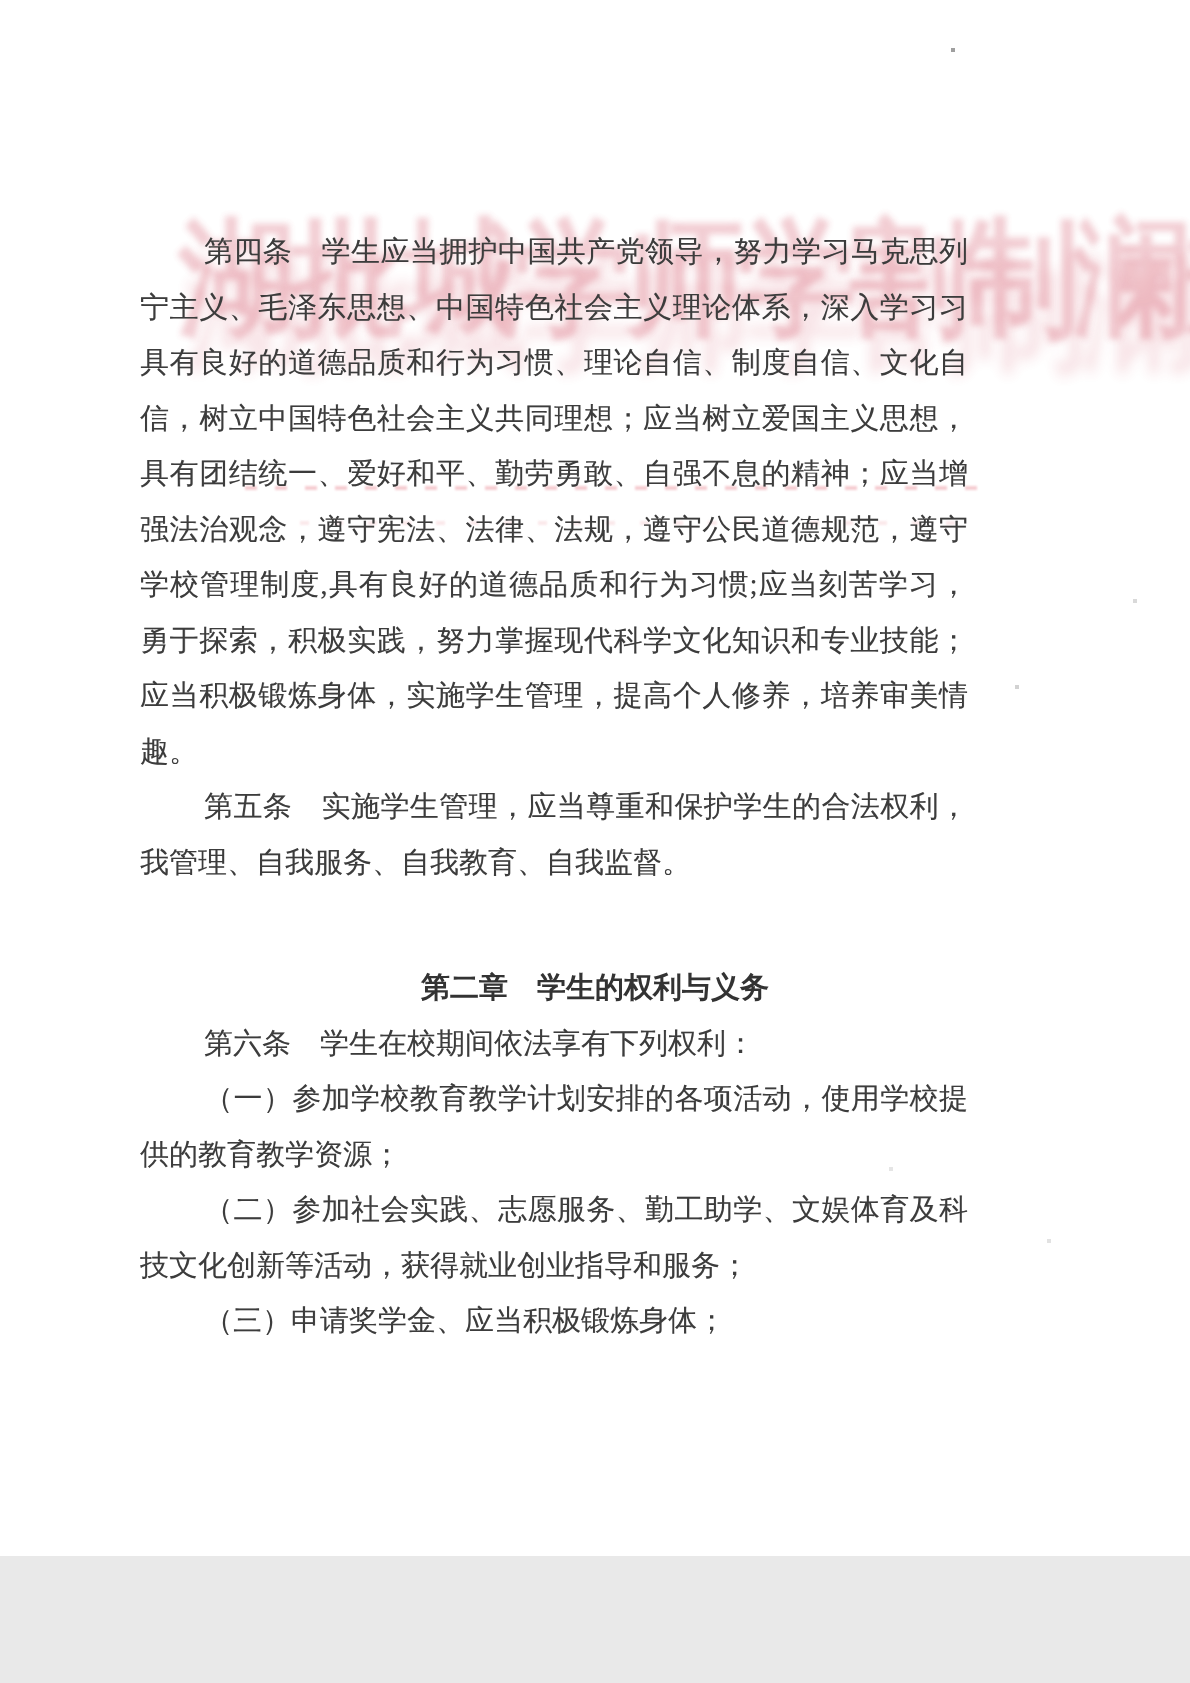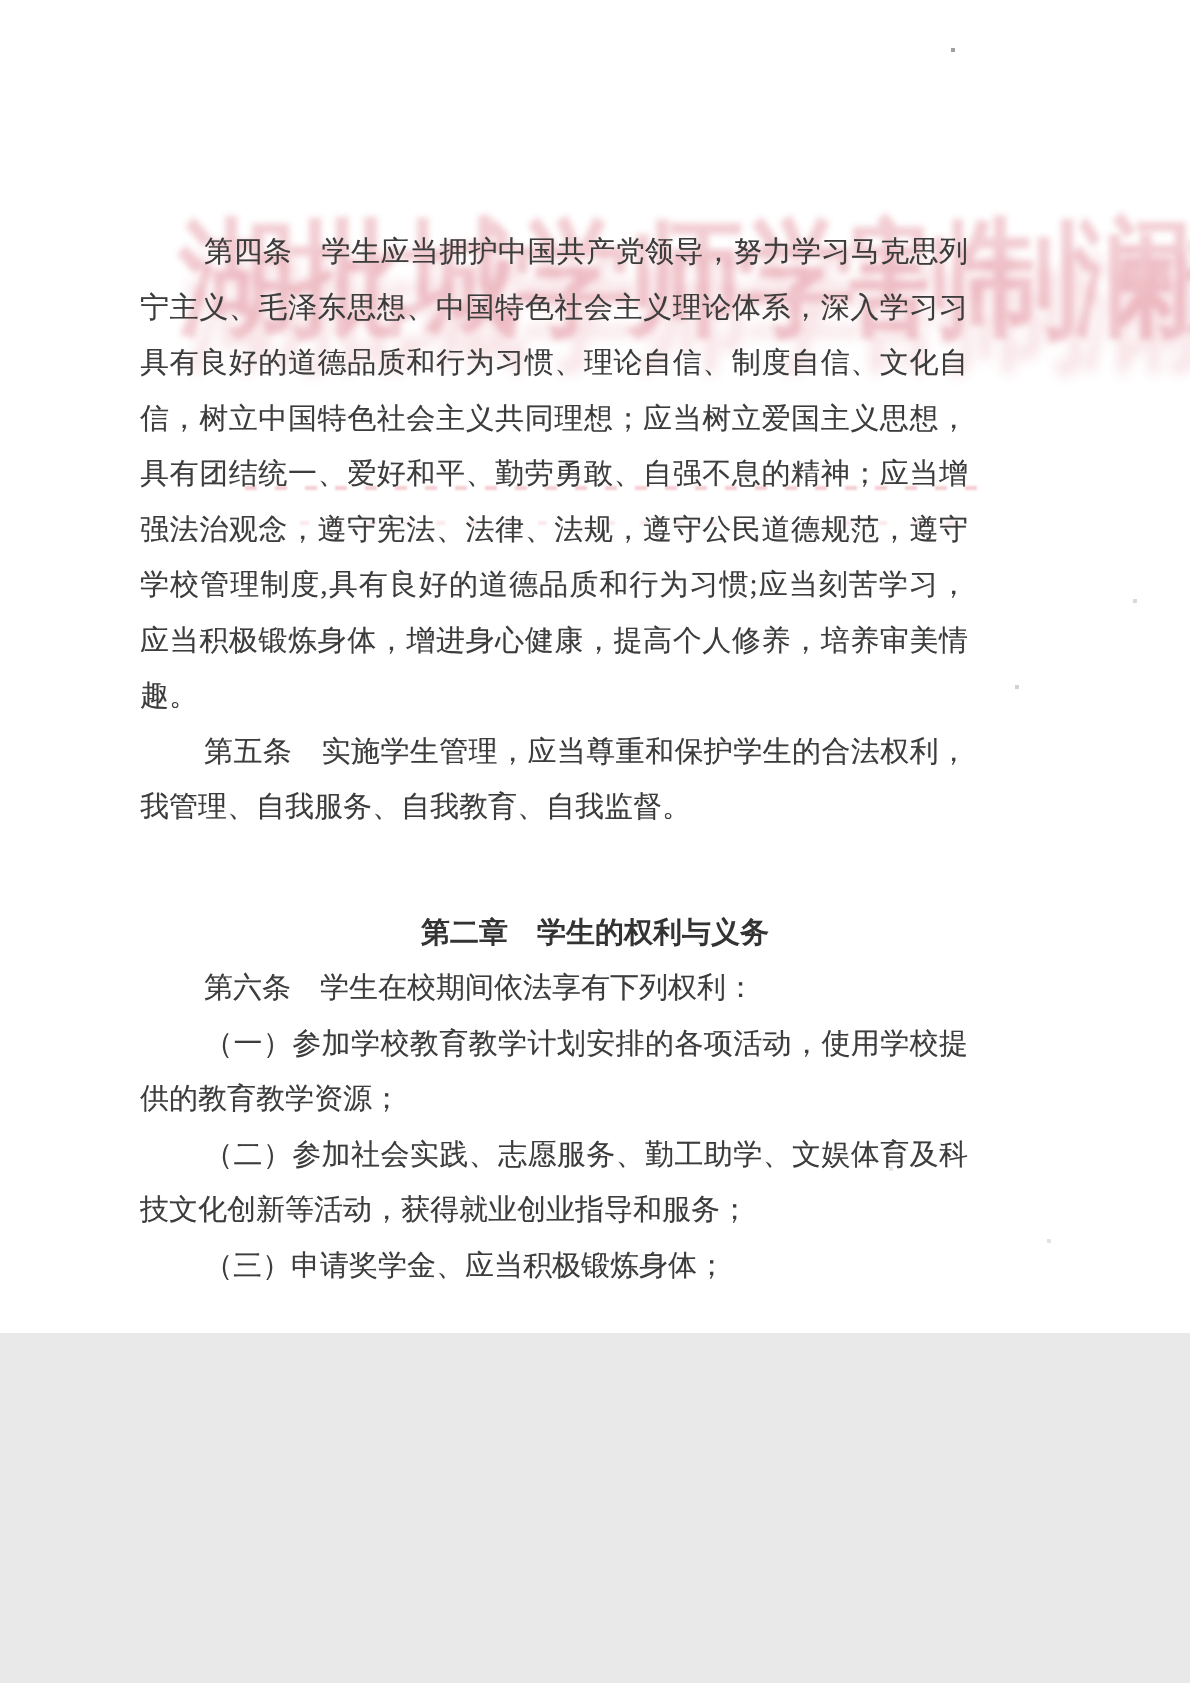--- a/index.html
+++ b/index.html
@@ -1,17 +1,17 @@
 <!DOCTYPE html>
 <html><head>
 <meta charset="utf-8">
 <style>
   html,body { margin:0; padding:0; background:#e9e9e9; }
   .page {
-    position:relative; width:1190px; height:1333px; margin:0 auto;
+    position:relative; width:1190px; height:1556px; margin:0 auto;
     background:#ffffff; overflow:hidden;
     font-family:"Liberation Serif","DejaVu Serif",serif;
   }
   
   .watermark { position:absolute; left:178px; top:200px; width:805px; height:165px;
                overflow:visible; pointer-events:none; }
   .wm-text { position:absolute; white-space:nowrap;
              font-family:"Liberation Sans","DejaVu Sans",sans-serif; font-weight:bold;
              font-size:118px; letter-spacing:-6px; transform:scaleY(1.08);
              filter:blur(3px); opacity:.8; }
@@ -67,21 +67,22 @@
   <div class="speckles"></div>
 
   <div class="textcol">
       <div class="line indent justify">第四条　学生应当拥护中国共产党领导，努力学习马克思列</div>
       <div class="line justify">宁主义、毛泽东思想、中国特色社会主义理论体系，深入学习习</div>
       <div class="line justify">具有良好的道德品质和行为习惯、理论自信、制度自信、文化自</div>
       <div class="line justify">信，树立中国特色社会主义共同理想；应当树立爱国主义思想，</div>
       <div class="line justify">具有团结统一、爱好和平、勤劳勇敢、自强不息的精神；应当增</div>
       <div class="line justify">强法治观念，遵守宪法、法律、法规，遵守公民道德规范，遵守</div>
       <div class="line justify">学校管理制度,具有良好的道德品质和行为习惯;应当刻苦学习，</div>
-      <div class="line justify">应当积极锻炼身体，增进身心健康，提高个人修养，培养审美情</div>
+      <div class="line justify">勇于探索，积极实践，努力掌握现代科学文化知识和专业技能；</div>
+      <div class="line justify">应当积极锻炼身体，实施学生管理，提高个人修养，培养审美情</div>
       <div class="line">趣。</div>
       <div class="line indent justify">第五条　实施学生管理，应当尊重和保护学生的合法权利，</div>
       <div class="line">我管理、自我服务、自我教育、自我监督。</div>
       <div class="line heading gap">第二章　学生的权利与义务</div>
       <div class="line indent">第六条　学生在校期间依法享有下列权利：</div>
       <div class="line indent justify">（一）参加学校教育教学计划安排的各项活动，使用学校提</div>
       <div class="line">供的教育教学资源；</div>
       <div class="line indent justify">（二）参加社会实践、志愿服务、勤工助学、文娱体育及科</div>
       <div class="line">技文化创新等活动，获得就业创业指导和服务；</div>
       <div class="line indent">（三）申请奖学金、应当积极锻炼身体；</div>

